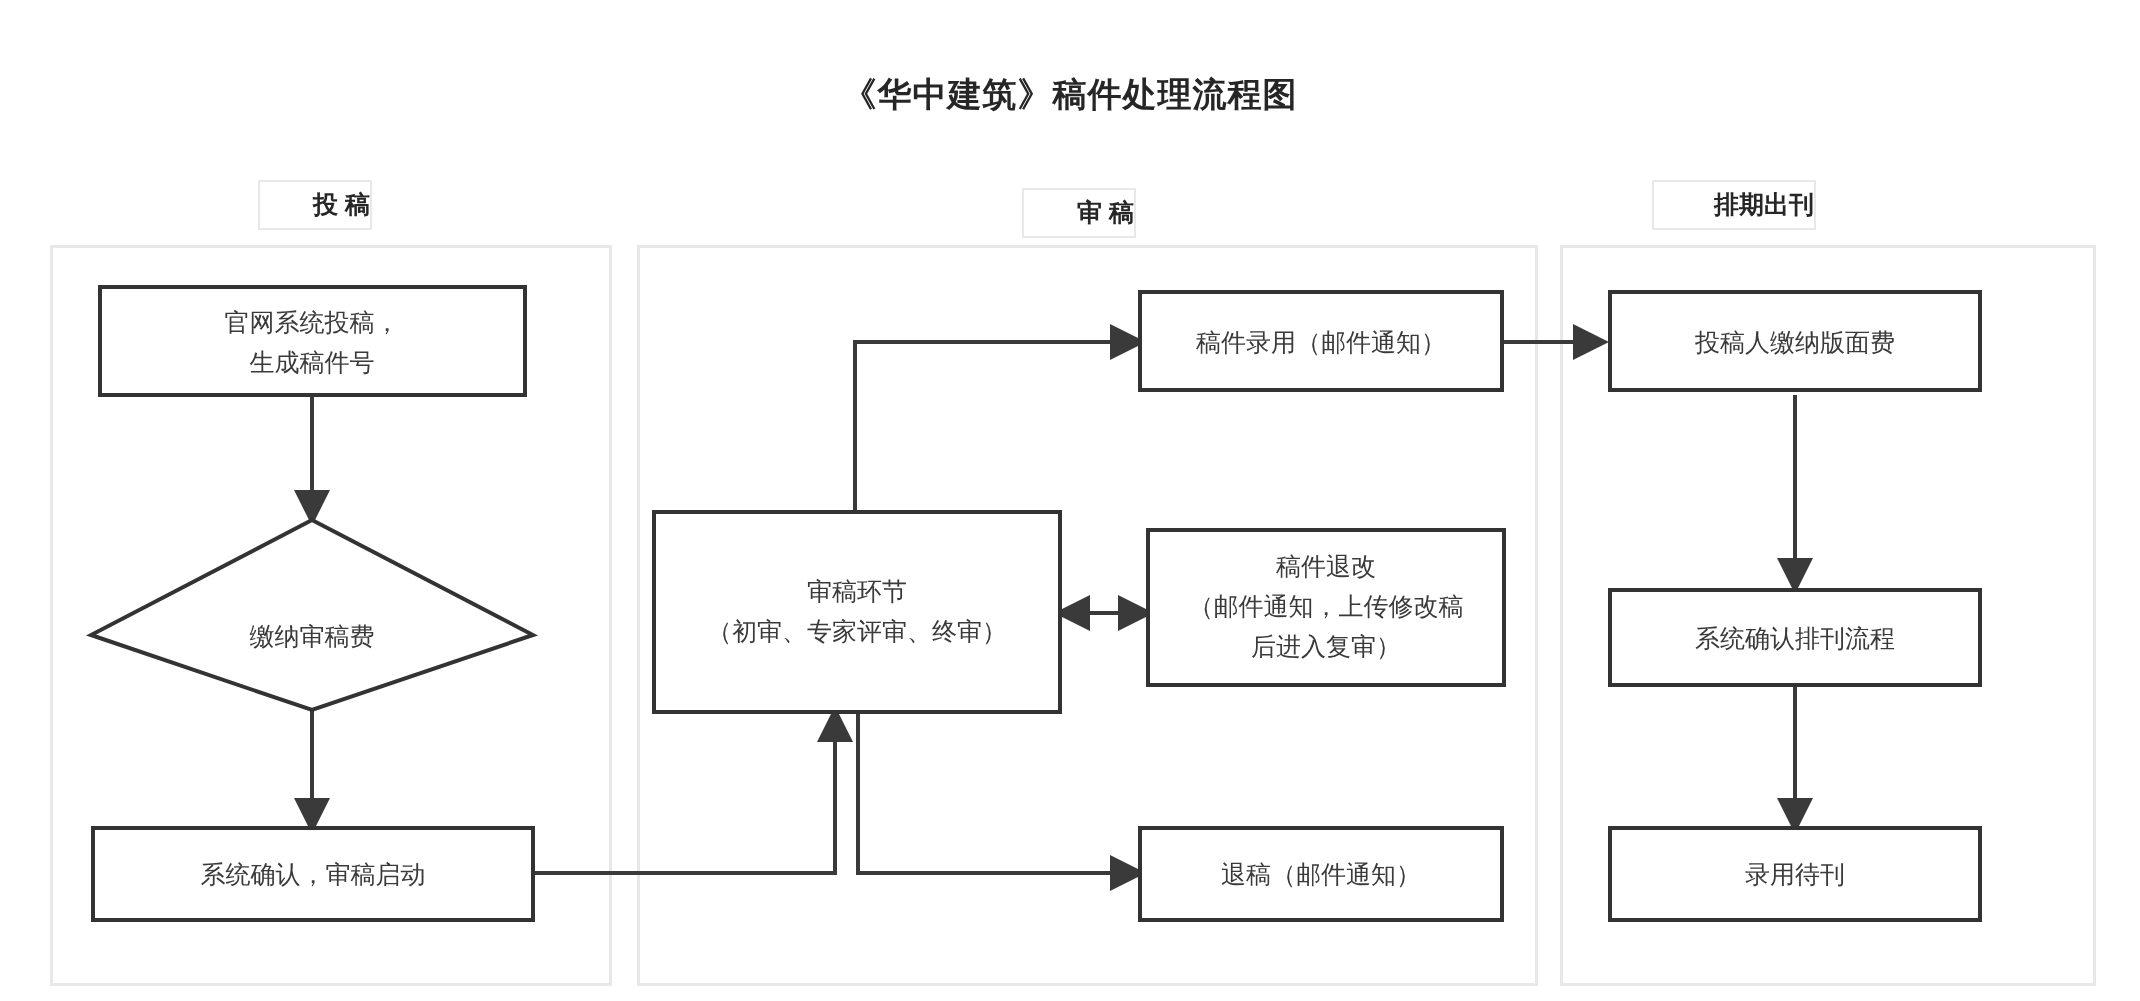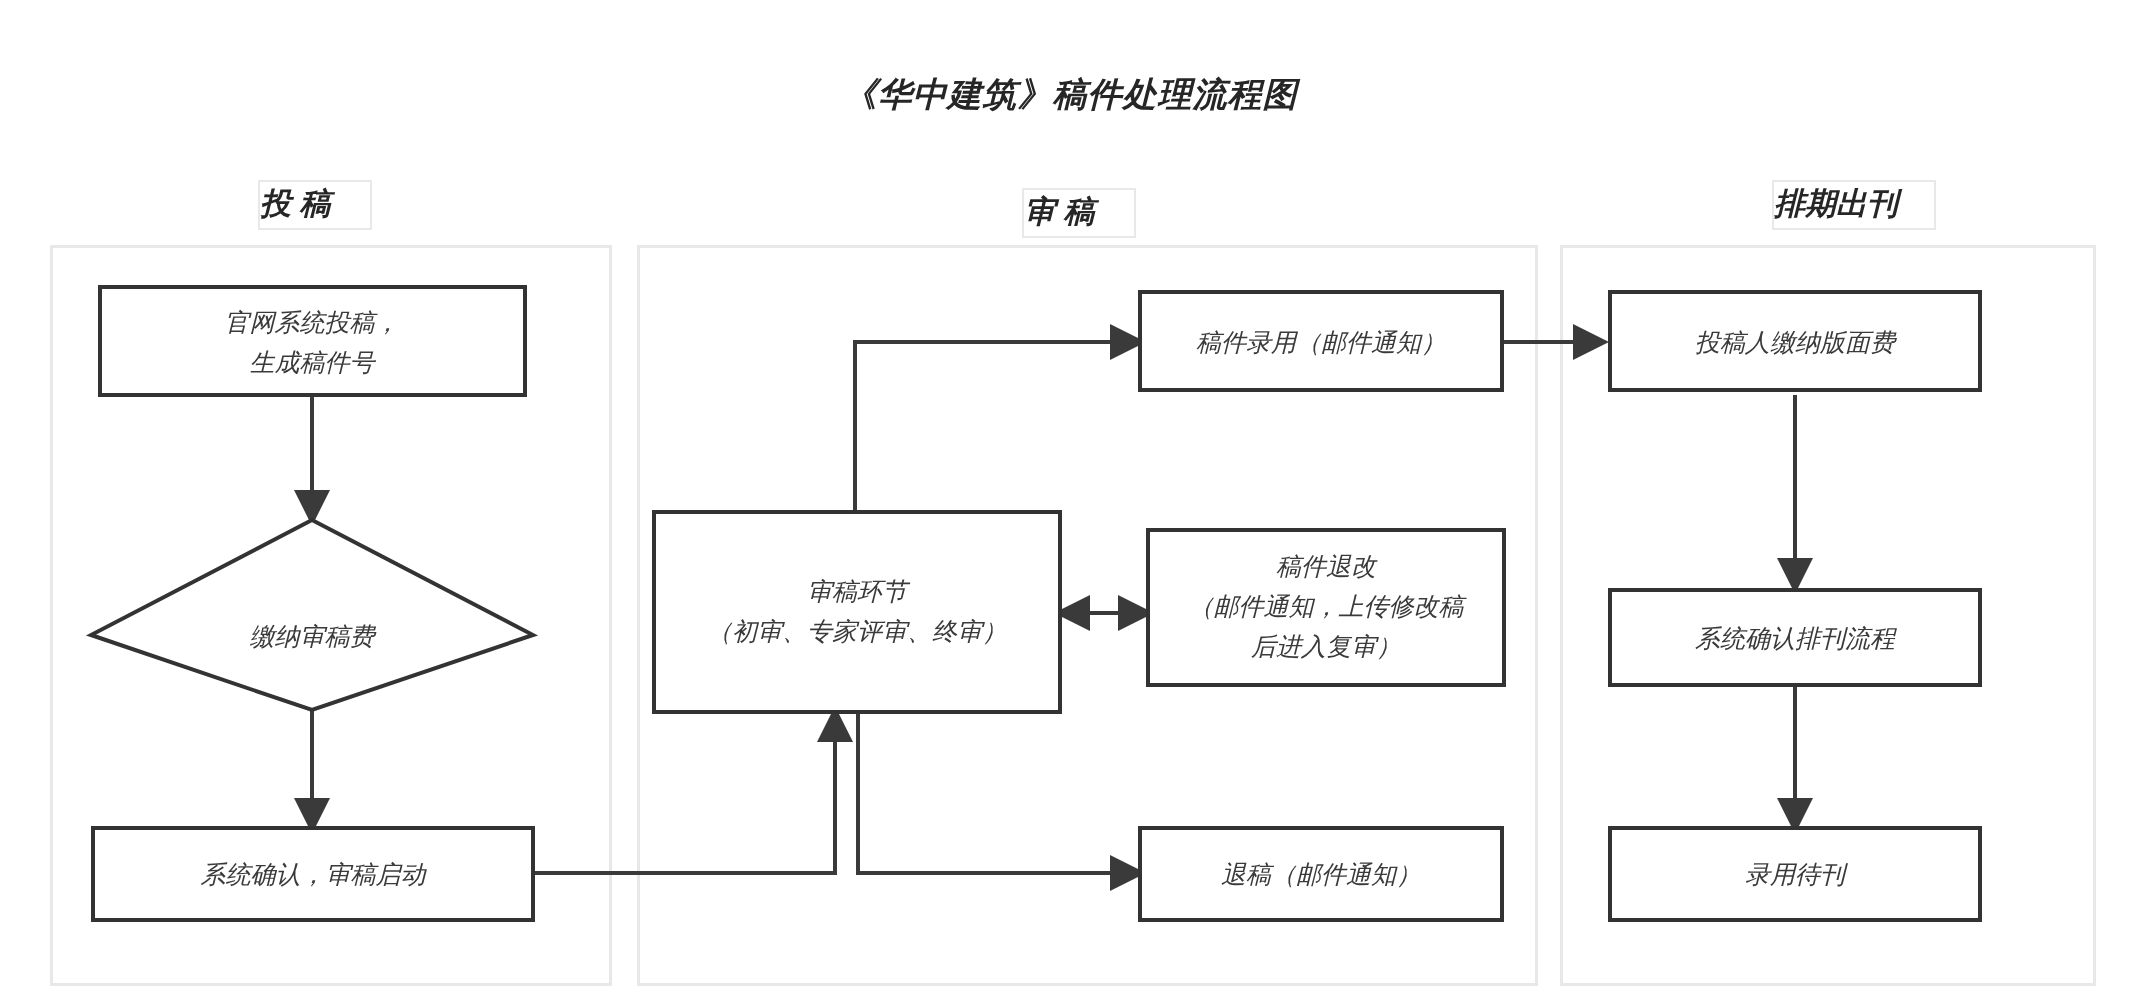--- a/index.html
+++ b/index.html
@@ -11,41 +11,40 @@
     width: 2140px;
     height: 1001px;
     font-family: "Liberation Sans", "DejaVu Sans", sans-serif;
     overflow: hidden;
   }
   #root {
     position: relative;
     width: 2140px;
     height: 1001px;
     background: #ffffff;
-    font-style: italic;
   }
   #chart-title {
     position: absolute;
     left: 0;
     top: 72px;
     width: 2140px;
     text-align: center;
     font-size: 34px;
     font-weight: bold;
     color: #262626;
     letter-spacing: 1px;
   }
   .swimlane-label {
     position: absolute;
     background: #ffffff;
     border: 2px solid #e8e8e8;
-    font-size: 31px;
+    font-size: 25px;
     font-weight: bold;
     color: #262626;
-    text-align: left;
+    text-align: right;
     line-height: 44px;
     height: 46px;
     z-index: 5;
   }
   .swimlane-panel {
     position: absolute;
     border: 3px solid #e8e8e8;
     background: transparent;
     z-index: 1;
   }
@@ -63,21 +62,21 @@
 </style>
 </head>
 <body>
 
 <div id="root">
 
   <div id="chart-title">《华中建筑》稿件处理流程图</div>
 
   <div class="swimlane-label" style="left:258px; top:180px; width:110px;">投 稿</div>
   <div class="swimlane-label" style="left:1022px; top:188px; width:110px;">审 稿</div>
-  <div class="swimlane-label" style="left:1772px; top:180px; width:160px;">排期出刊</div>
+  <div class="swimlane-label" style="left:1652px; top:180px; width:160px;">排期出刊</div>
 
   <div class="swimlane-panel" style="left:50px; top:245px; width:556px; height:735px;"></div>
   <div class="swimlane-panel" style="left:637px; top:245px; width:895px; height:735px;"></div>
   <div class="swimlane-panel" style="left:1560px; top:245px; width:530px; height:735px;"></div>
 
   <svg id="flow-svg" width="2140" height="1001">
     <defs>
       <marker id="arrow-end" viewBox="0 0 12 12" refX="10" refY="6" markerWidth="9" markerHeight="9" orient="auto-start-reverse">
         <path d="M 0 0 L 12 6 L 0 12 z" fill="#3a3a3a"></path>
       </marker>

